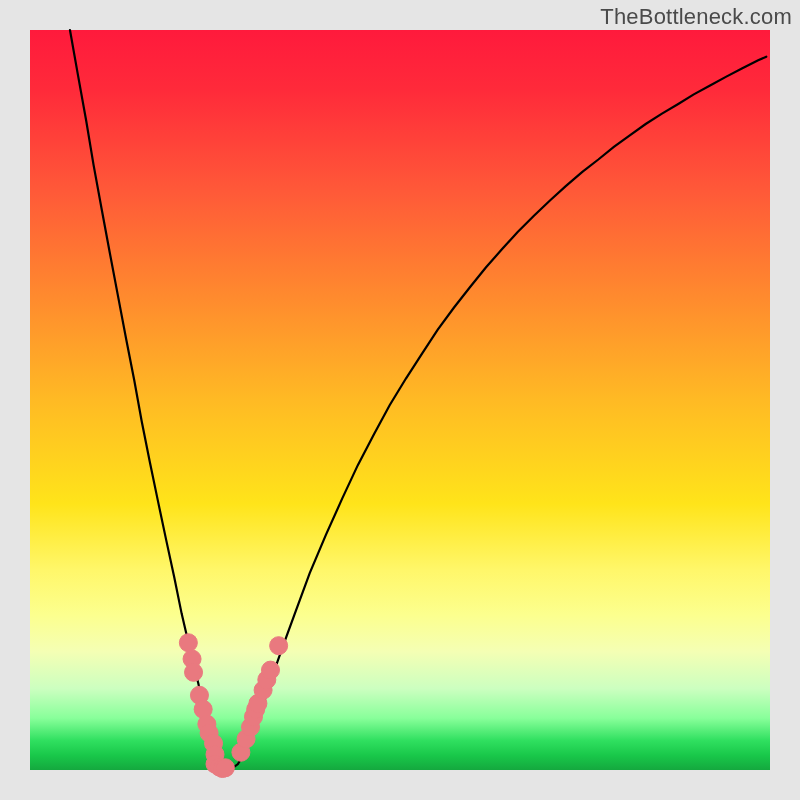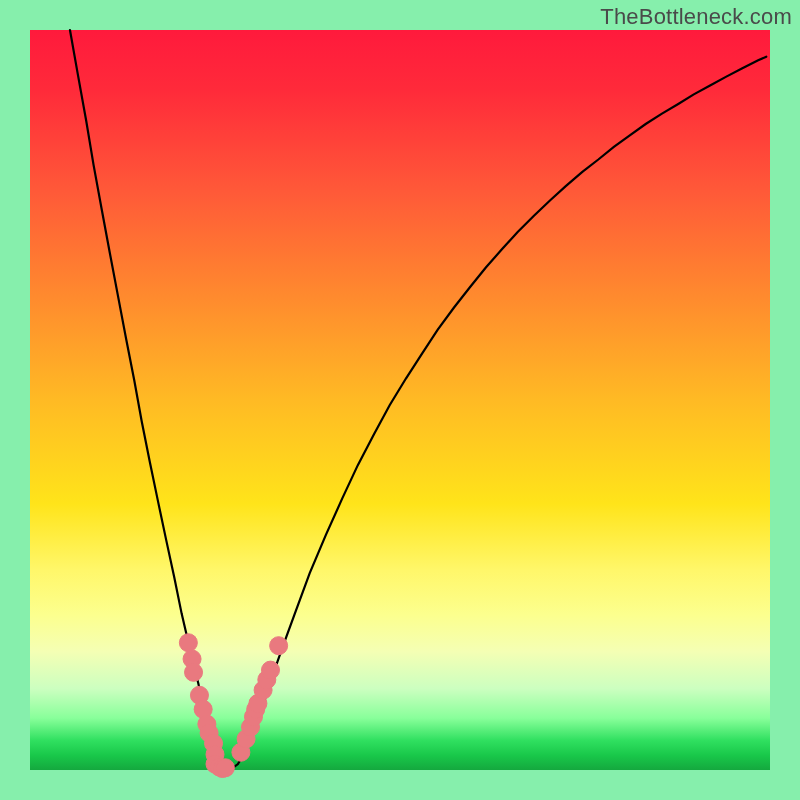--- a/index.html
+++ b/index.html
@@ -8,21 +8,21 @@
     width: 800px;
     height: 800px;
     background: #000;
     font-family: Arial, Helvetica, sans-serif;
     overflow: hidden;
   }
   .outer {
     position: relative;
     width: 800px;
     height: 800px;
-    background: #86efac;
+    background: #e5e5e5;
   }
   .plot {
     position: absolute;
     left: 30px;
     top: 30px;
     width: 740px;
     height: 740px;
     background: linear-gradient(to bottom,
       #ff1a3c 0%,
       #ff2a3a 8%,

